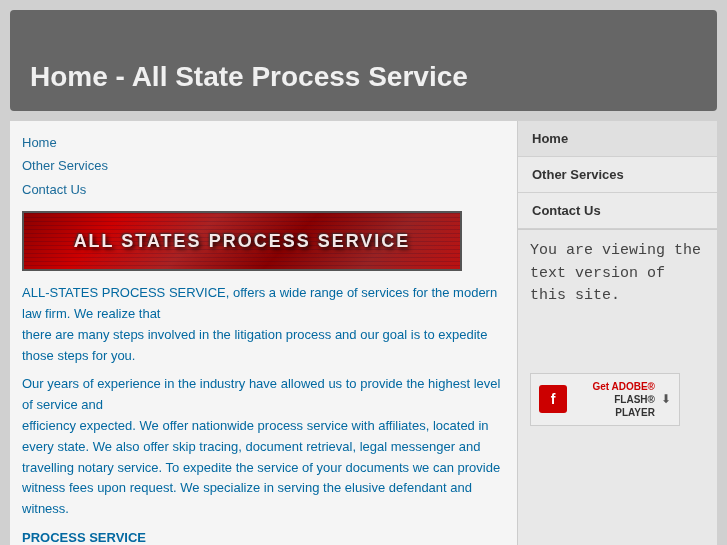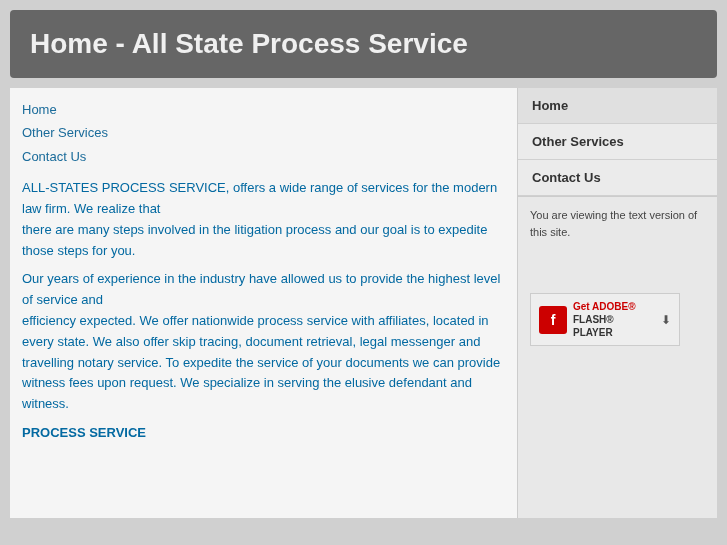--- a/index.html
+++ b/index.html
@@ -18,20 +18,21 @@
       background: #666;
       padding: 18px 20px 18px 20px;
       margin: 10px;
       border-radius: 4px;
     }
     .header h1 {
       color: #f0f0f0;
       font-size: 28px;
       font-weight: bold;
       font-family: Arial, sans-serif;
+      margin-top: 33px;
     }
 
     
     .main-layout {
       display: flex;
       margin: 0 10px 10px 10px;
       gap: 0;
     }
 
     
@@ -126,23 +127,24 @@
       border-bottom: 1px solid #d0d0d0;
       background: #ebebeb;
       cursor: pointer;
     }
     .sidebar-nav-item.active {
       background: #e0e0e0;
     }
 
     .sidebar-info {
       padding: 10px 12px;
-      font-size: 11px;
+      font-size: 15px;
       color: #444;
       line-height: 1.5;
+      font-family: Liberation Mono, monospace;
     }
     .sidebar-info a {
       color: #1a6b9a;
     }
 
     
     .flash-badge {
       margin: 10px 12px;
       background: #eee;
       border: 1px solid #ccc;
@@ -163,20 +165,21 @@
       color: white;
       font-size: 14px;
       font-weight: bold;
       flex-shrink: 0;
     }
     .flash-text {
       font-size: 10px;
       font-weight: bold;
       color: #333;
       line-height: 1.3;
+      text-align: right;
     }
     .flash-text .adobe {
       color: #cc0000;
     }
     .flash-download-icon {
       margin-left: auto;
       color: #555;
       font-size: 12px;
     }
   </style>
@@ -190,20 +193,23 @@
 <div class="main-layout">
 
   <div class="content-area">
 
     <div class="left-nav">
       <a href="#">Home</a>
       <a href="#">Other Services</a>
       <a href="#">Contact Us</a>
     </div>
 
+    <div class="banner">
+      <span class="banner-text">ALL STATES PROCESS SERVICE</span>
+    </div>
 
     <div class="body-text">
       <p>ALL-STATES PROCESS SERVICE, offers a wide range of services for the modern law firm. We realize that<br>
       there are many steps involved in the litigation process and our goal is to expedite<br>
       those steps for you.</p>
       <p>Our years of experience in the industry have allowed us to provide the highest level of service and<br>
       efficiency expected. We offer nationwide process service with affiliates, located in<br>
       every state. We also offer skip tracing, document retrieval, legal messenger and<br>
       travelling notary service. To expedite the service of your documents we can provide<br>
       witness fees upon request. We specialize in serving the elusive defendant and<br>

